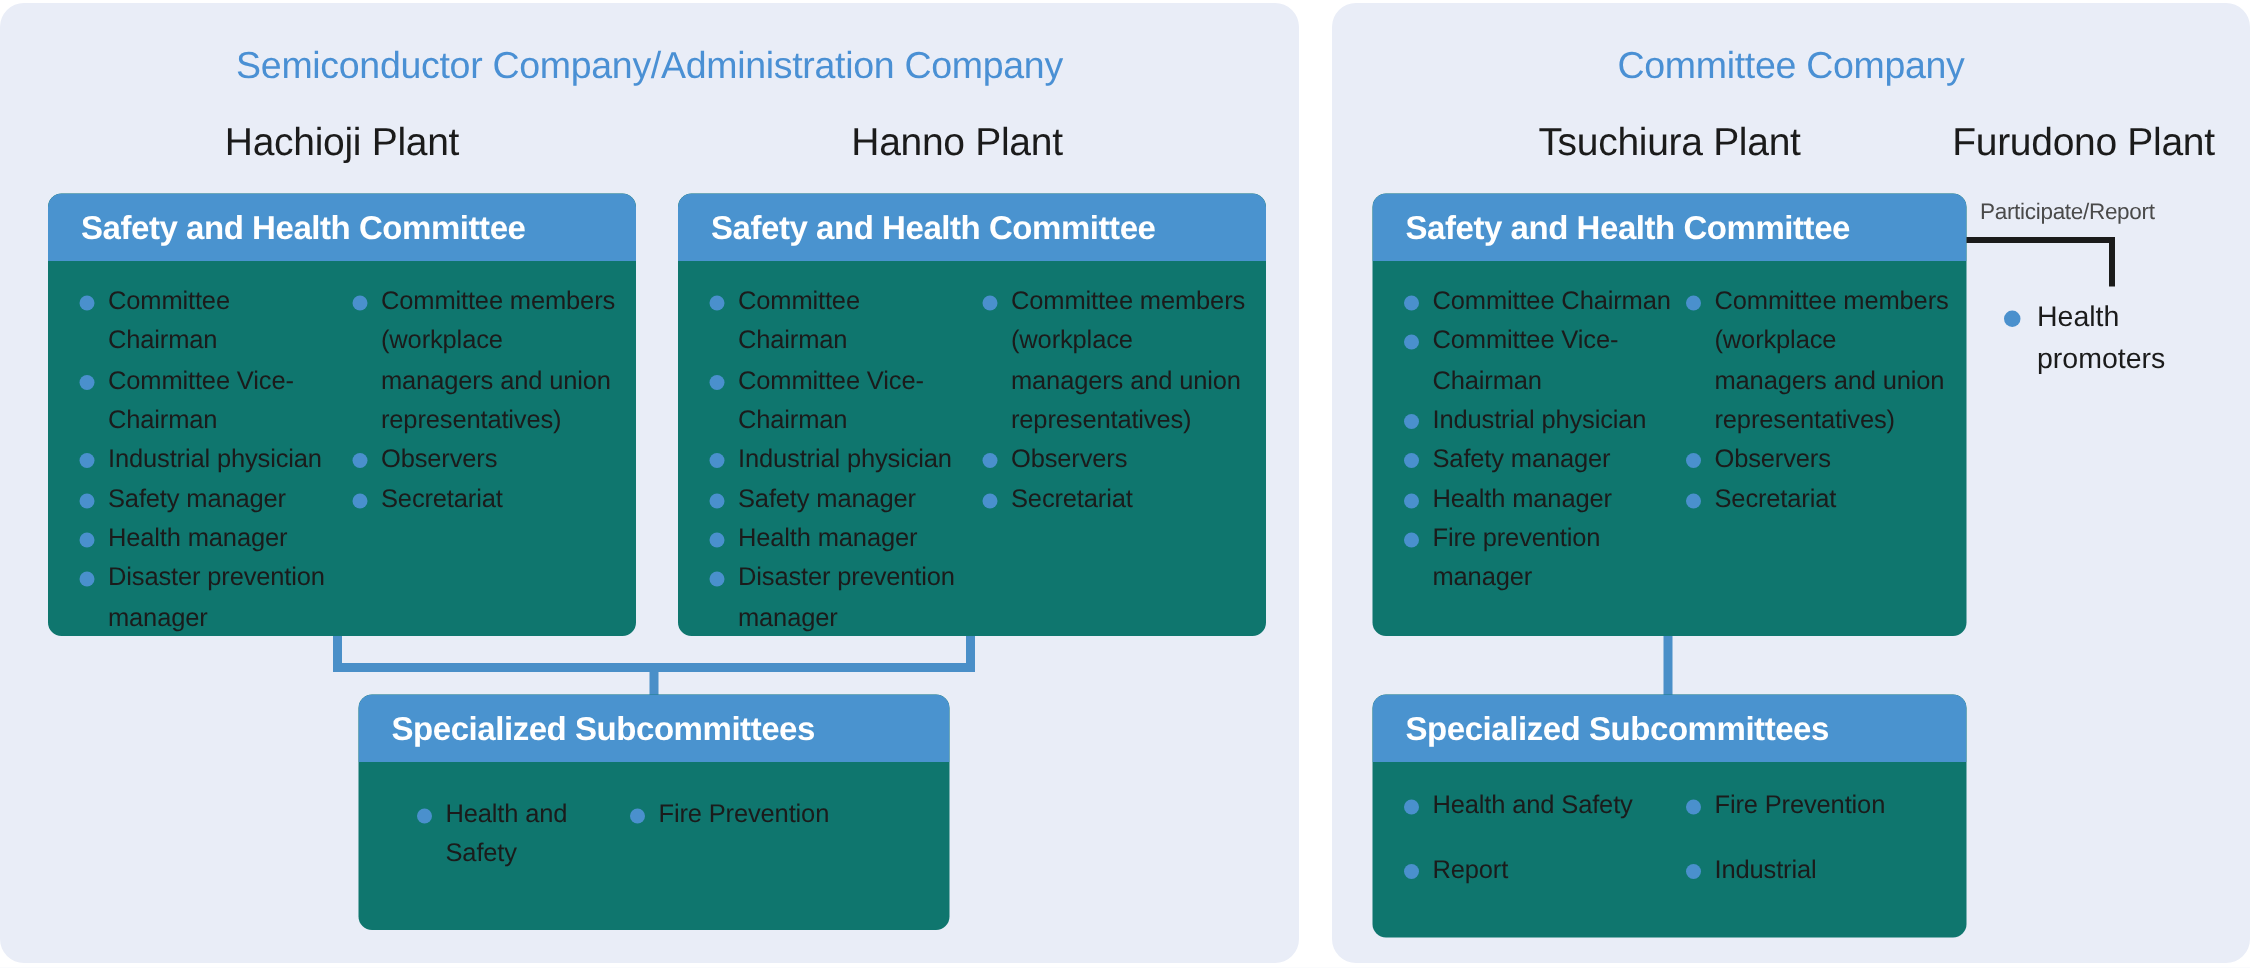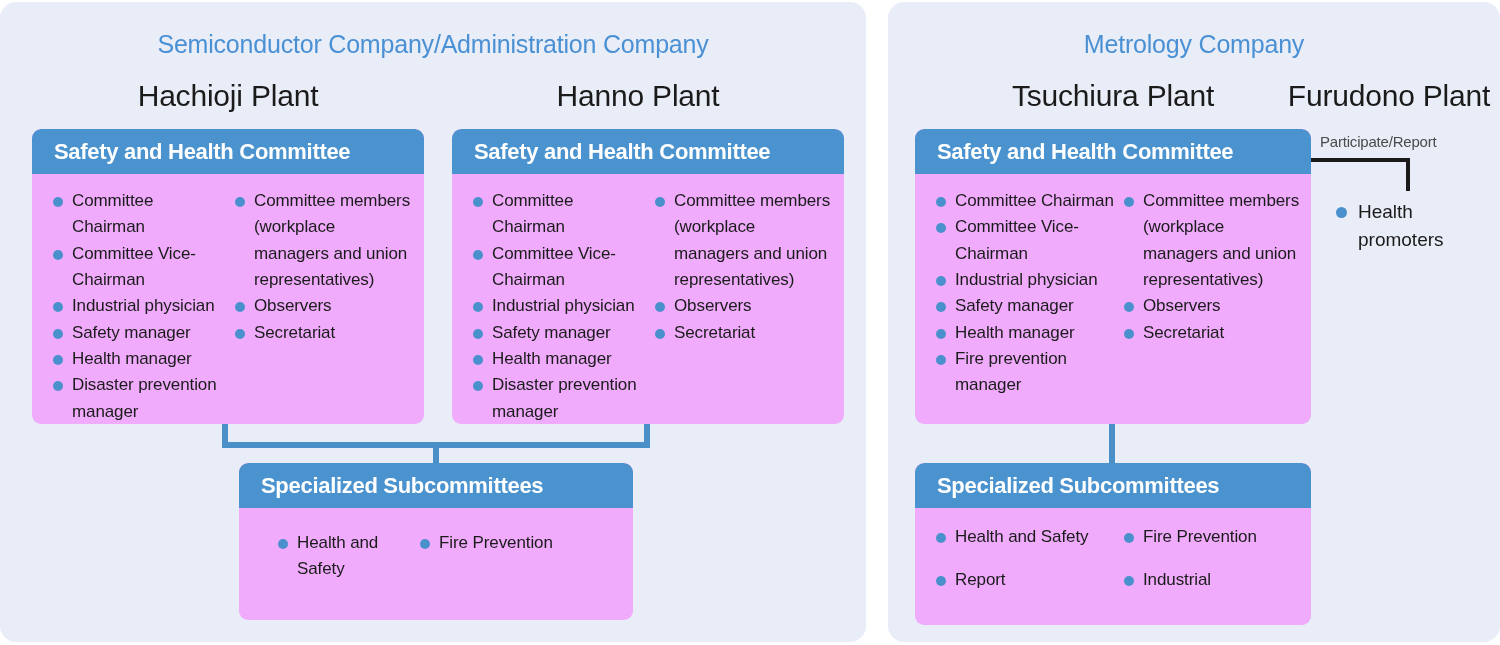--- a/index.html
+++ b/index.html
@@ -37,31 +37,31 @@
     color: #4a90d4;
     font-size: 25px;
     font-weight: 400;
     text-align: center;
     white-space: nowrap;
     letter-spacing: -0.2px;
   }
   .plant-title {
     position: absolute;
     color: #1b1b1b;
-    font-size: 30px;
+    font-size: 26px;
     font-weight: 400;
     text-align: center;
     white-space: nowrap;
     letter-spacing: -0.2px;
   }
 
   
   .card {
     position: absolute;
-    background: #f0abfc;
+    background: #0f766e;
     border-radius: 9px;
     overflow: hidden;
     box-sizing: border-box;
   }
   .card-header {
     background: #4a93cf;
     color: #ffffff;
     font-size: 22px;
     font-weight: bold;
     letter-spacing: -0.3px;
@@ -204,21 +204,21 @@
         <div class="bullet-item">Health and Safety</div>
       </div>
       <div class="col" style="width:180px; padding-left:8px;">
         <div class="bullet-item">Fire Prevention</div>
       </div>
     </div>
   </div>
 
   <div class="panel" id="panel-right"></div>
 
-  <div class="company-title" style="left:888px; top:30px; width:612px;">Metrology Company</div>
+  <div class="company-title" style="left:888px; top:30px; width:612px;">Committee Company</div>
 
   <div class="plant-title" style="left:915px; top:79px; width:396px;">Tsuchiura Plant</div>
 
   <div class="plant-title" style="left:1278px; top:79px; width:222px;">Furudono Plant</div>
 
   <div class="card" style="left:915px; top:129px; width:396px; height:295px;">
     <div class="card-header">Safety and Health Committee</div>
     <div class="card-body">
       <div class="col" style="width:200px; padding-left:18px;">
         <div class="bullet-item">Committee Chairman</div>

